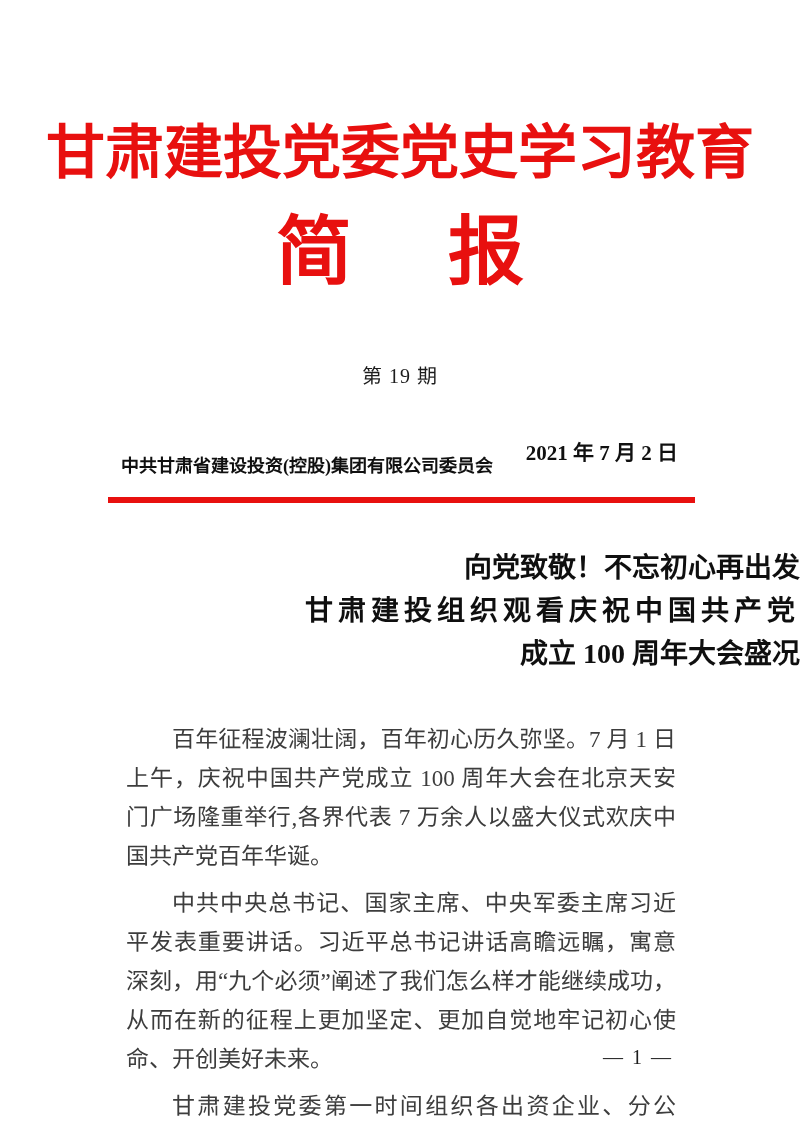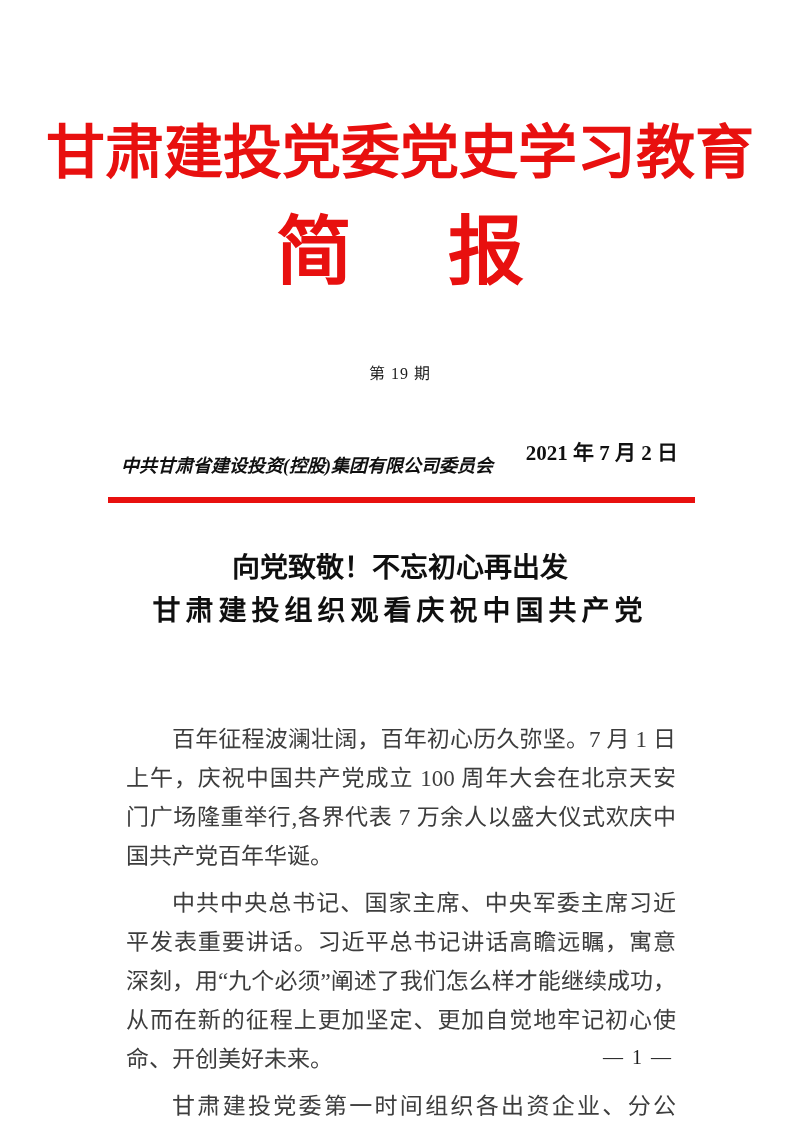--- a/index.html
+++ b/index.html
@@ -46,39 +46,38 @@
     font-size: 76px;
     line-height: 1.1;
     color: #e8100f;
   }
   .issue-number {
     position: absolute;
     top: 360px;
     left: 0;
     width: 100%;
     text-align: center;
-    font-size: 16px;
+    font-size: 20px;
     color: #1d1d1d;
     letter-spacing: 1px;
   }
 
   
   .issuer-row {
     position: absolute;
     top: 436px;
     left: 121px;
     right: 122px;
     display: flex;
     justify-content: space-between;
     align-items: flex-end;
   }
   .org-lines {
     font-weight: bold;
     color: #101010;
-    font-style: italic;
   }
   .org-line1 {
     font-size: 18px;
     line-height: 29px;
     white-space: nowrap;
   }
   .org-line2 {
     font-size: 20px;
     line-height: 31px;
     letter-spacing: 4px;
@@ -99,21 +98,21 @@
     height: 6px;
     background: #e8100f;
   }
 
   
   .article-title {
     position: absolute;
     top: 546px;
     left: 0;
     width: 100%;
-    text-align: center;
+    text-align: right;
     font-weight: bold;
     color: #0f0f0f;
     font-size: 28px;
     line-height: 43px;
   }
   .article-title .line-spaced {
     letter-spacing: 5px;
   }
   .article-body {
     position: absolute;
@@ -161,20 +160,21 @@
       <div class="org-line1">中共甘肃省建设投资(控股)集团有限公司委员会</div>
     </div>
     <div class="issue-date">2021 年 7 月 2 日</div>
   </div>
 
   <div class="red-rule"></div>
 
   <div class="article-title">
     <div>向党致敬！不忘初心再出发</div>
     <div class="line-spaced">甘肃建投组织观看庆祝中国共产党</div>
+    <div>成立 100 周年大会盛况</div>
   </div>
 
   <div class="article-body">
     <p>百年征程波澜壮阔，百年初心历久弥坚。7 月 1 日上午，庆祝中国共产党成立 100 周年大会在北京天安门广场隆重举行,各界代表 7 万余人以盛大仪式欢庆中国共产党百年华诞。</p>
     <p>中共中央总书记、国家主席、中央军委主席习近平发表重要讲话。习近平总书记讲话高瞻远瞩，寓意深刻，用“九个必须”阐述了我们怎么样才能继续成功，从而在新的征程上更加坚定、更加自觉地牢记初心使命、开创美好未来。</p>
     <p>甘肃建投党委第一时间组织各出资企业、分公司，项目</p>
   </div>
 
   <div class="page-number">— 1 —</div>
 

